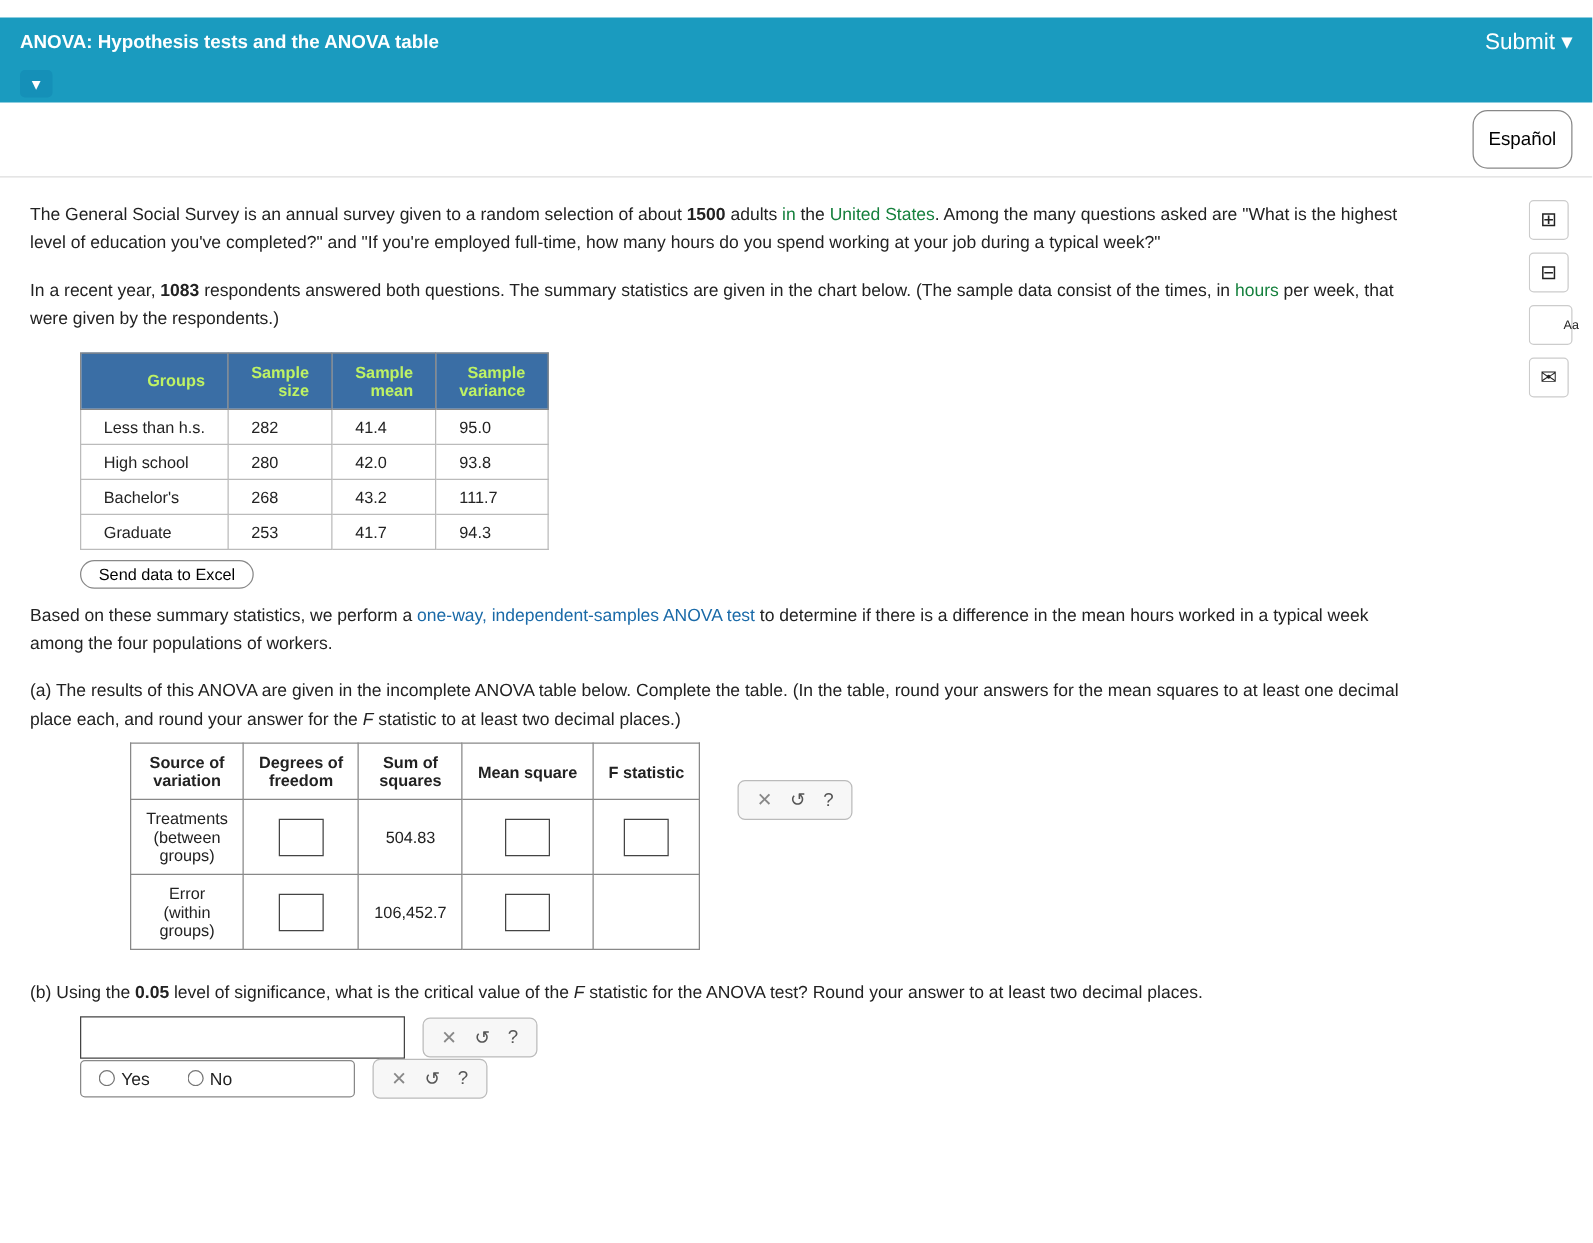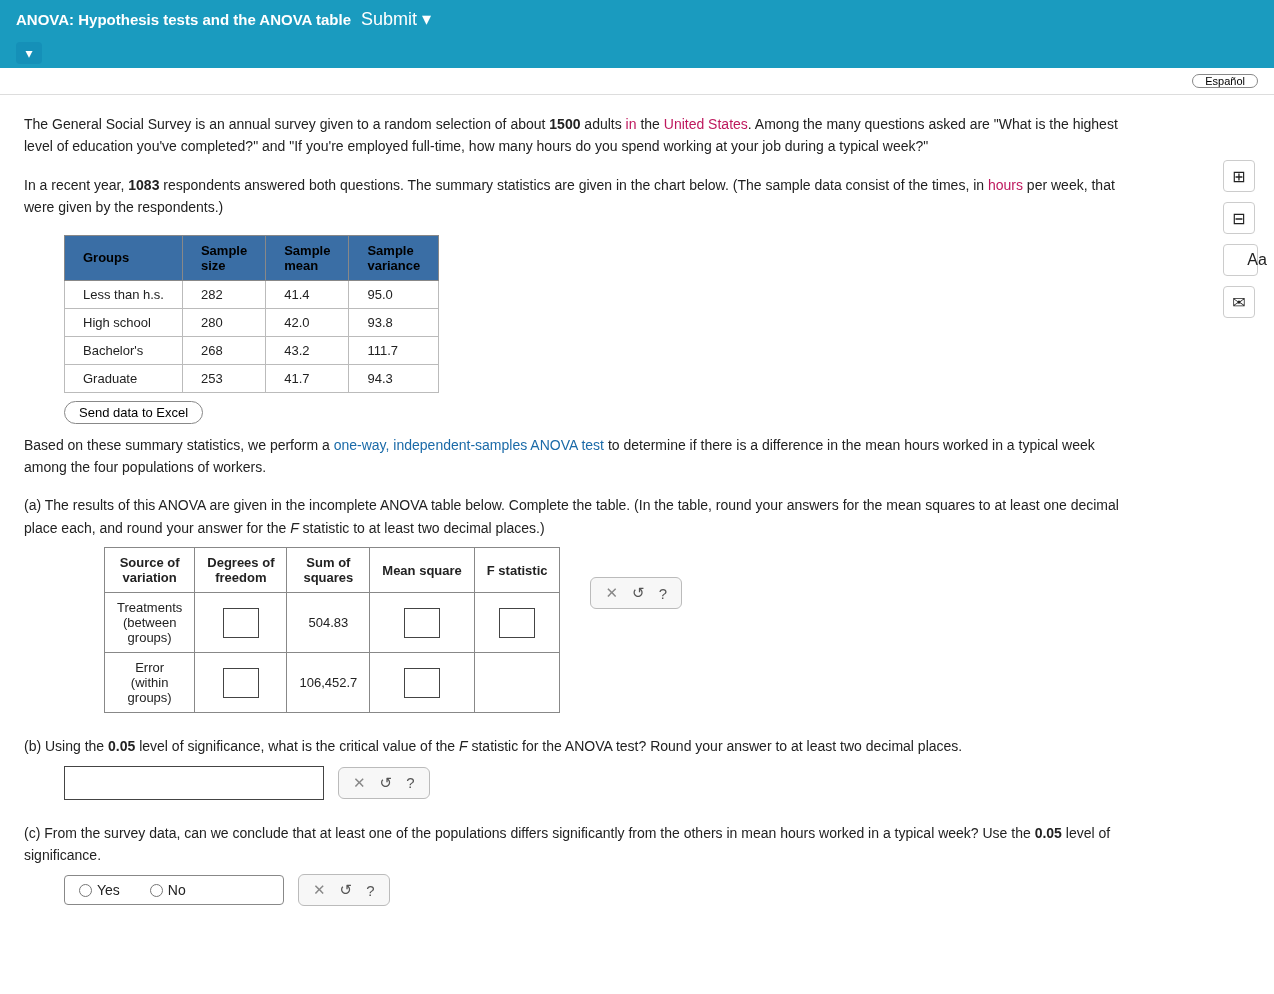--- a/index.html
+++ b/index.html
@@ -10,65 +10,66 @@
       color: #222;
     }
     .header-bar {
       background: #1a9bbf;
       color: #fff;
       padding: 8px 16px;
       font-size: 15px;
       font-weight: bold;
       display: flex;
       align-items: center;
-      justify-content: flex-start;
+      justify-content: space-between;
+      margin-top: 14px;
     }
     .header-bar .chevron-btn {
       background: #1a9bbf;
       border: none;
       color: #fff;
       font-size: 18px;
       cursor: pointer;
       margin-left: 10px;
     }
     .top-bar {
       display: flex;
       justify-content: flex-end;
       padding: 6px 16px;
       border-bottom: 1px solid #ddd;
     }
     .espanol-btn {
       border: 1px solid #888;
       border-radius: 12px;
-      padding: 0 12px;
-      background: #fff;
-      cursor: pointer;
-      font-size: 11px;
+      padding: 14px 12px;
+      background: #fff;
+      cursor: pointer;
+      font-size: 15px;
     }
     .main-content {
       padding: 18px 24px 24px 24px;
       max-width: 1160px;
     }
     .intro-text {
       font-size: 14px;
       line-height: 1.6;
       margin-bottom: 16px;
     }
     .intro-text span.highlight {
-      color: #be185d;
+      color: #15803d;
     }
     .data-table {
       border-collapse: collapse;
       margin: 16px 0 8px 40px;
     }
     .data-table th {
       background: #3a6ea5;
-      color: #000000;
+      color: #bef264;
       padding: 7px 18px;
-      text-align: left;
+      text-align: right;
       font-size: 13px;
       border: 1px solid #888;
     }
     .data-table td {
       border: 1px solid #bbb;
       padding: 6px 18px;
       font-size: 13px;
     }
     .data-table td:first-child {
       text-align: left;
@@ -340,24 +341,20 @@
   <div style="display:flex; align-items:center; margin-left:40px;">
     <input class="critical-input" type="text" style="">
     <div class="action-btns">
       <button class="x-btn">✕</button>
       <button class="refresh-btn">↺</button>
       <button class="q-btn">?</button>
     </div>
   </div>
 
   
-  <p class="section-c-text" style="margin-top:22px;">
-    (c) From the survey data, can we conclude that at least one of the <span class="highlight">populations</span> differs <span class="highlight">significantly from</span> the others in mean hours worked in a typical week? Use
-    the <strong>0.05</strong> level of significance.
-  </p>
   <div style="display:flex; align-items:center; margin-left:40px;">
     <div class="radio-group">
       <label>
         <input type="radio" name="conclusion" value="yes" style="">
         <span>Yes</span>
       </label>
       <label>
         <input type="radio" name="conclusion" value="no" style="">
         <span>No</span>
       </label>
@@ -367,15 +364,15 @@
       <button class="refresh-btn">↺</button>
       <button class="q-btn">?</button>
     </div>
   </div>
 
 </div>
 
 <div class="sidebar-icons">
   <div class="sidebar-icon">⊞</div>
   <div class="sidebar-icon">⊟</div>
-  <div class="sidebar-icon" style="font-size:16px;padding-left:33px;">Aa</div>
+  <div class="sidebar-icon" style="font-size:10px;padding-left:33px;">Aa</div>
   <div class="sidebar-icon">✉</div>
 </div>
 
 </body></html>

